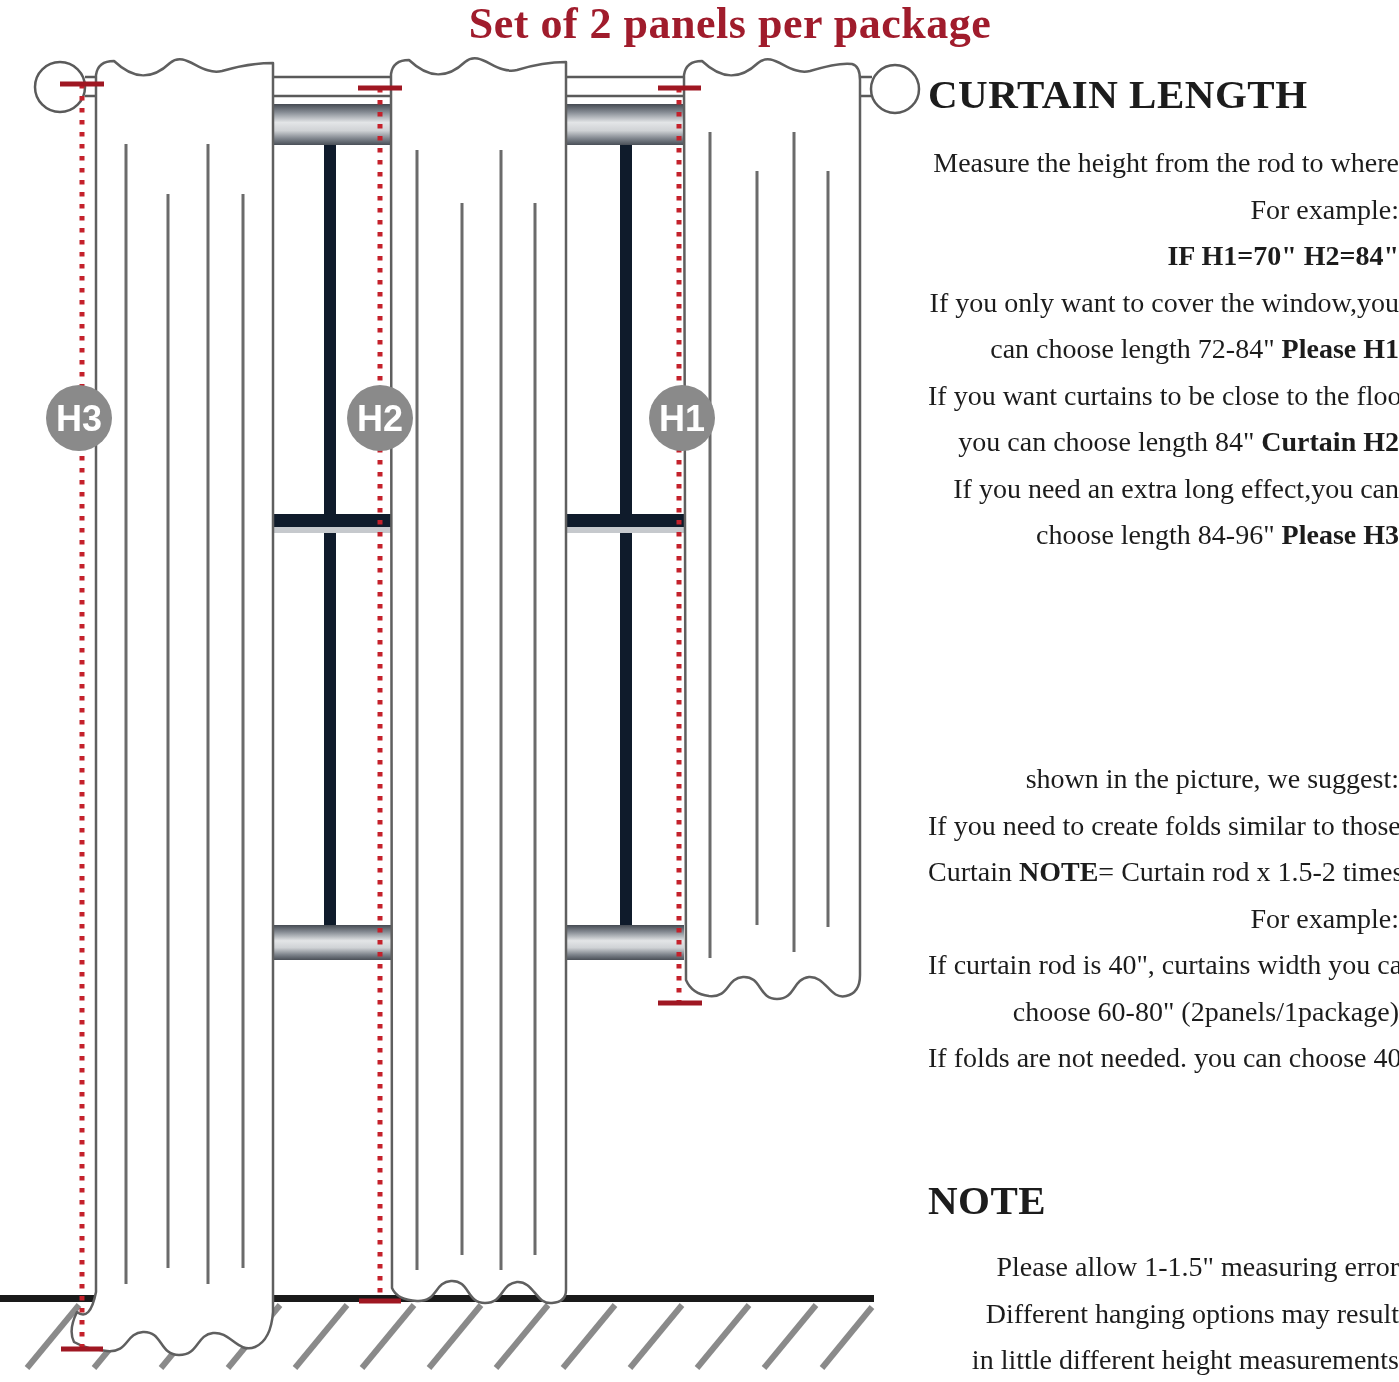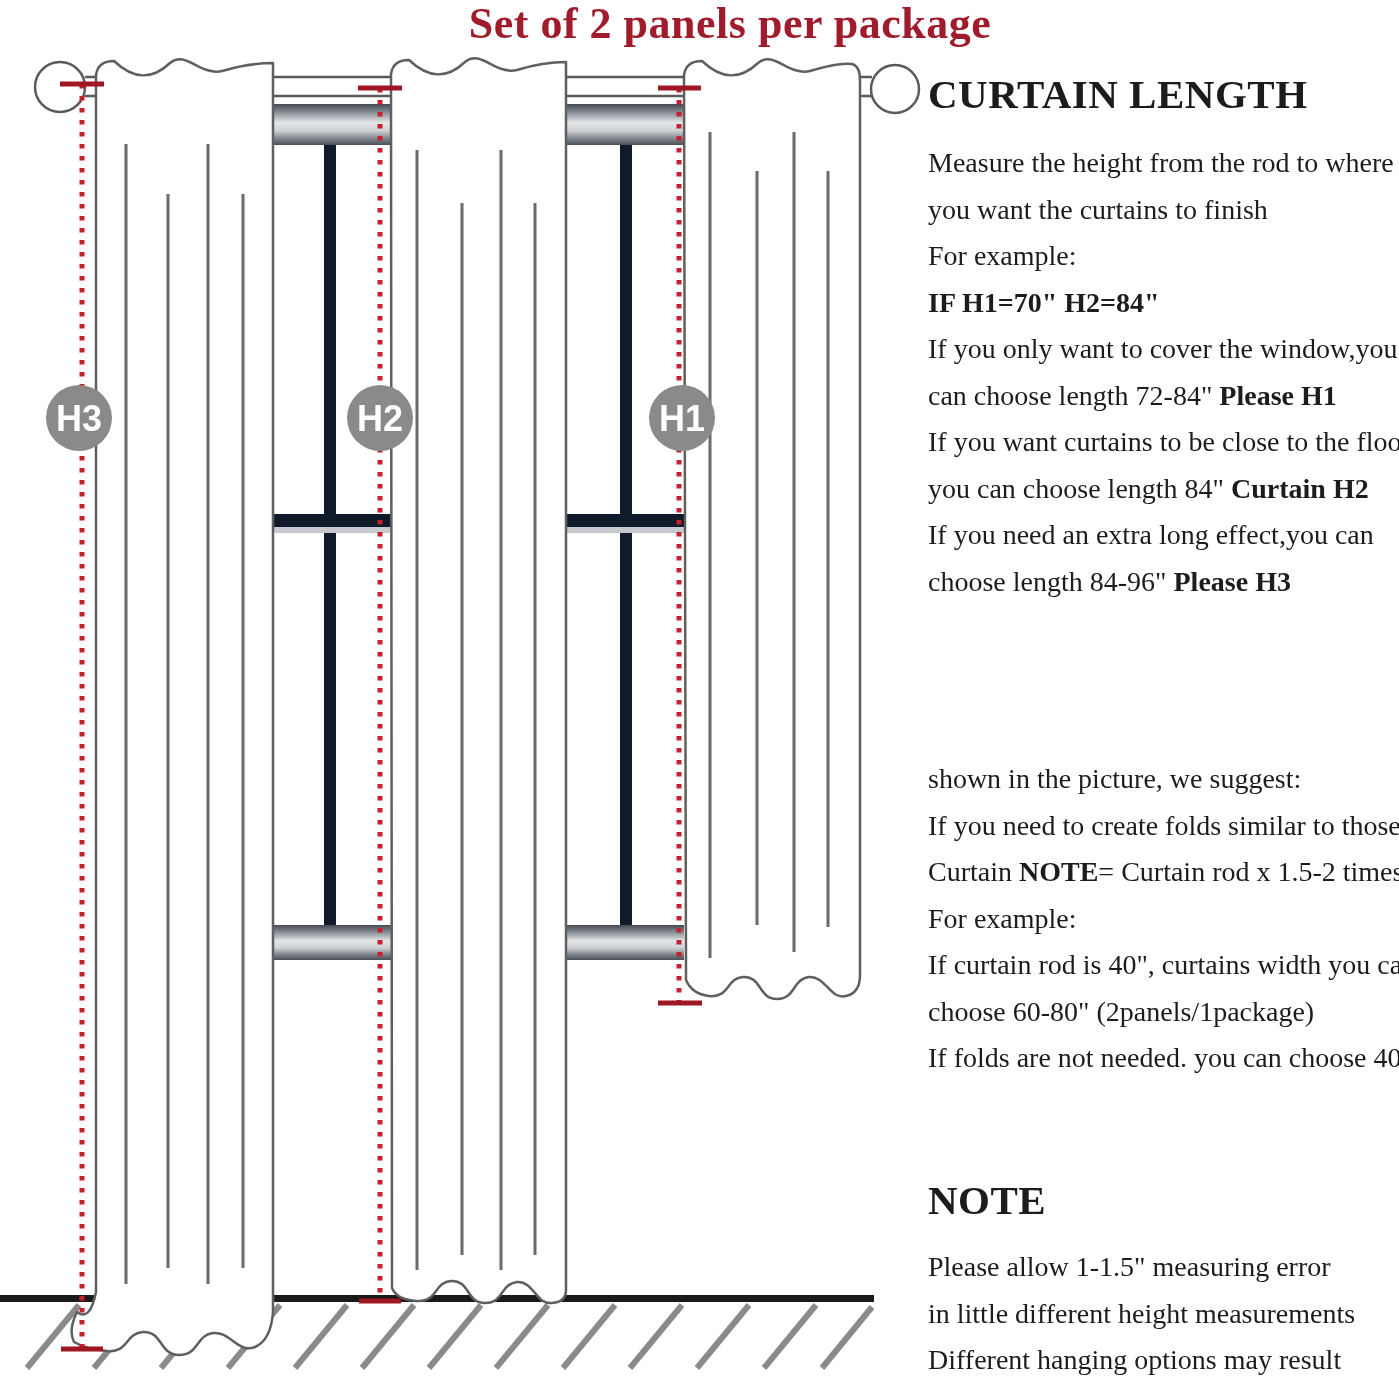--- a/index.html
+++ b/index.html
@@ -5,21 +5,21 @@
   html,body{margin:0;padding:0;background:#fff;}
   #page{position:relative;width:1399px;height:1382px;background:#fff;overflow:hidden;
         font-family:"Liberation Serif",serif;}
   .title{position:absolute;left:380px;top:-2px;width:700px;text-align:center;
          font-size:44px;font-weight:bold;color:#a01c2c;letter-spacing:.5px;}
   .diagram{position:absolute;left:0;top:0;}
   .col{position:absolute;left:928px;width:471px;color:#1c1c1c;}
   .h{font-size:41px;font-weight:bold;letter-spacing:.5px;line-height:48px;}
   .bodytxt{font-size:28px;line-height:46.5px;white-space:nowrap;}
   .bodytxt b{font-weight:bold;}
-  .ln{height:46.5px;}
+  .ln{height:46.5px;text-align:right;}
 </style>
 </head>
 <body>
 
 <div id="page">
 
   <svg class="diagram" width="930" height="1382" viewBox="0 0 930 1382">
     <defs>
       <linearGradient id="barGrad" x1="0" y1="0" x2="0" y2="1">
         <stop offset="0" stop-color="#454a52"></stop>
@@ -150,21 +150,20 @@
         <text x="682" y="431">H1</text>
       </g>
     </g>
   </svg>
 
   <div class="title">Set of 2 panels per package</div>
 
   <div class="col h" style="top:70px">CURTAIN LENGTH</div>
   <div class="col bodytxt" style="top:140px">
     <div class="ln"><span>Measure the height from the rod to where</span></div>
-    <div class="ln"><span>you want the curtains to finish</span></div>
     <div class="ln"><span>For example:</span></div>
     <div class="ln"><b>IF H1=70"  H2=84"</b></div>
     <div class="ln"><span>If you only want to cover the window,you</span></div>
     <div class="ln"><span>can choose length 72-84" </span><b>Please H1</b></div>
     <div class="ln"><span>If you want curtains to be close to the floor,</span></div>
     <div class="ln"><span>you can choose length 84" </span><b>Curtain H2</b></div>
     <div class="ln"><span>If you need an extra long effect,you can</span></div>
     <div class="ln"><span>choose length 84-96" </span><b>Please H3</b></div>
   </div>
 
@@ -174,17 +173,17 @@
     <div class="ln"><span>Curtain </span><b>NOTE</b><span>= Curtain rod x 1.5-2 times</span></div>
     <div class="ln"><span>For example:</span></div>
     <div class="ln"><span>If curtain rod is 40", curtains width you can</span></div>
     <div class="ln"><span>choose 60-80" (2panels/1package)</span></div>
     <div class="ln"><span>If folds are not needed. you can choose 40"</span></div>
   </div>
 
   <div class="col h" style="top:1176px">NOTE</div>
   <div class="col bodytxt" style="top:1244px">
     <div class="ln"><span>Please allow 1-1.5" measuring error</span></div>
+    <div class="ln"><span>Different hanging options may result</span></div>
     <div class="ln"><span>in little different height measurements</span></div>
-    <div class="ln"><span>Different hanging options may result</span></div>
   </div>
 
 </div>
 
 </body></html>

